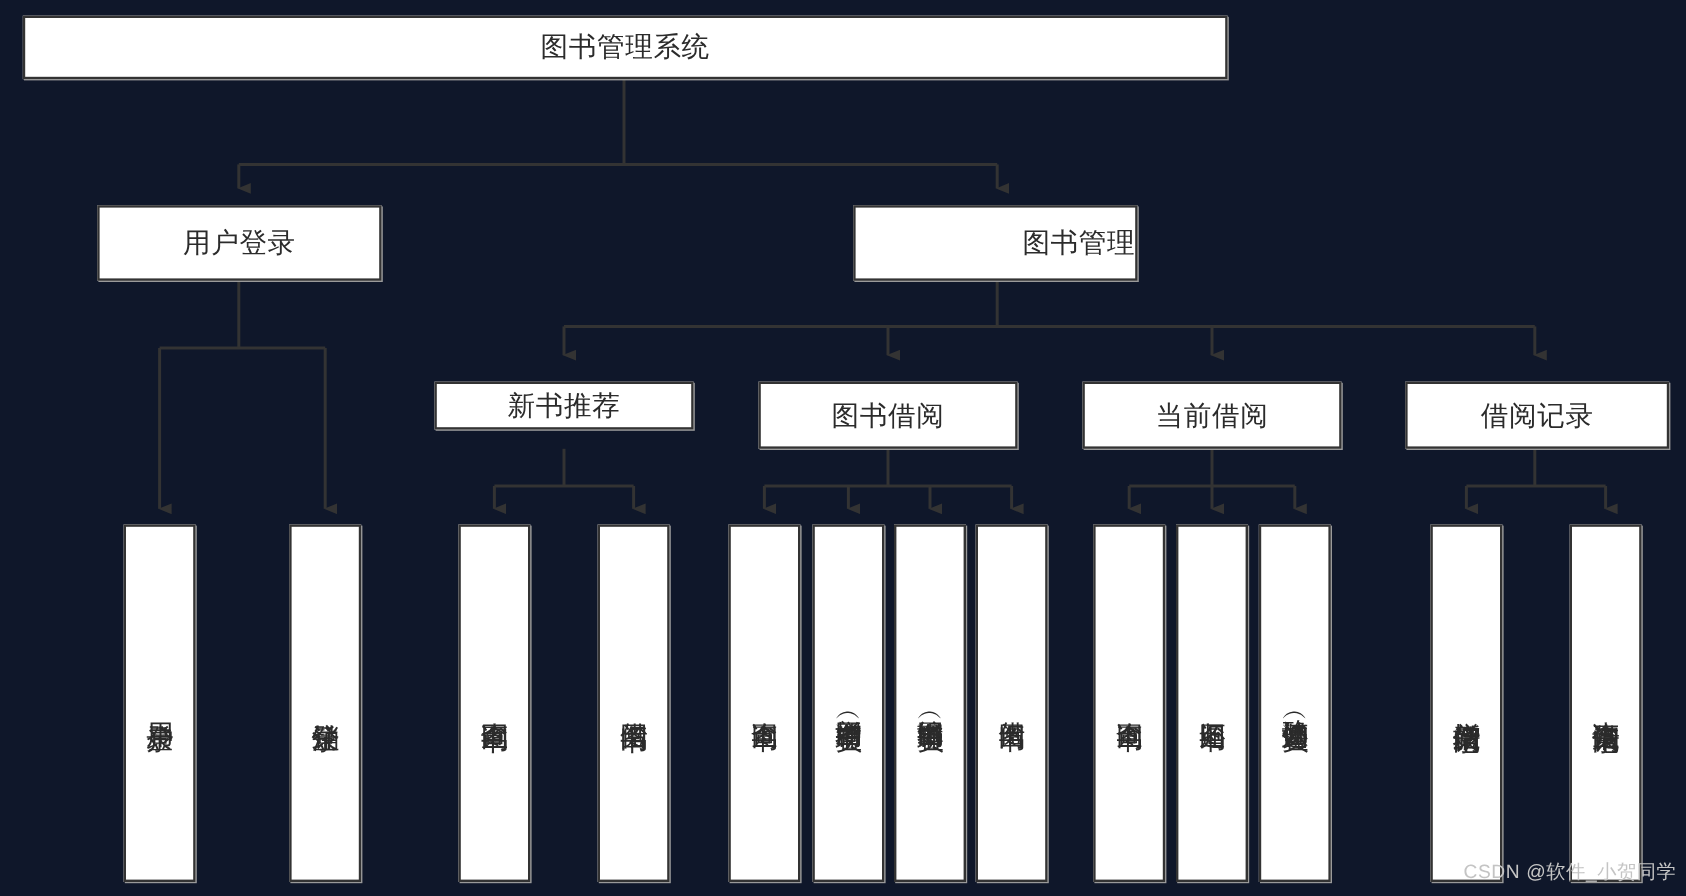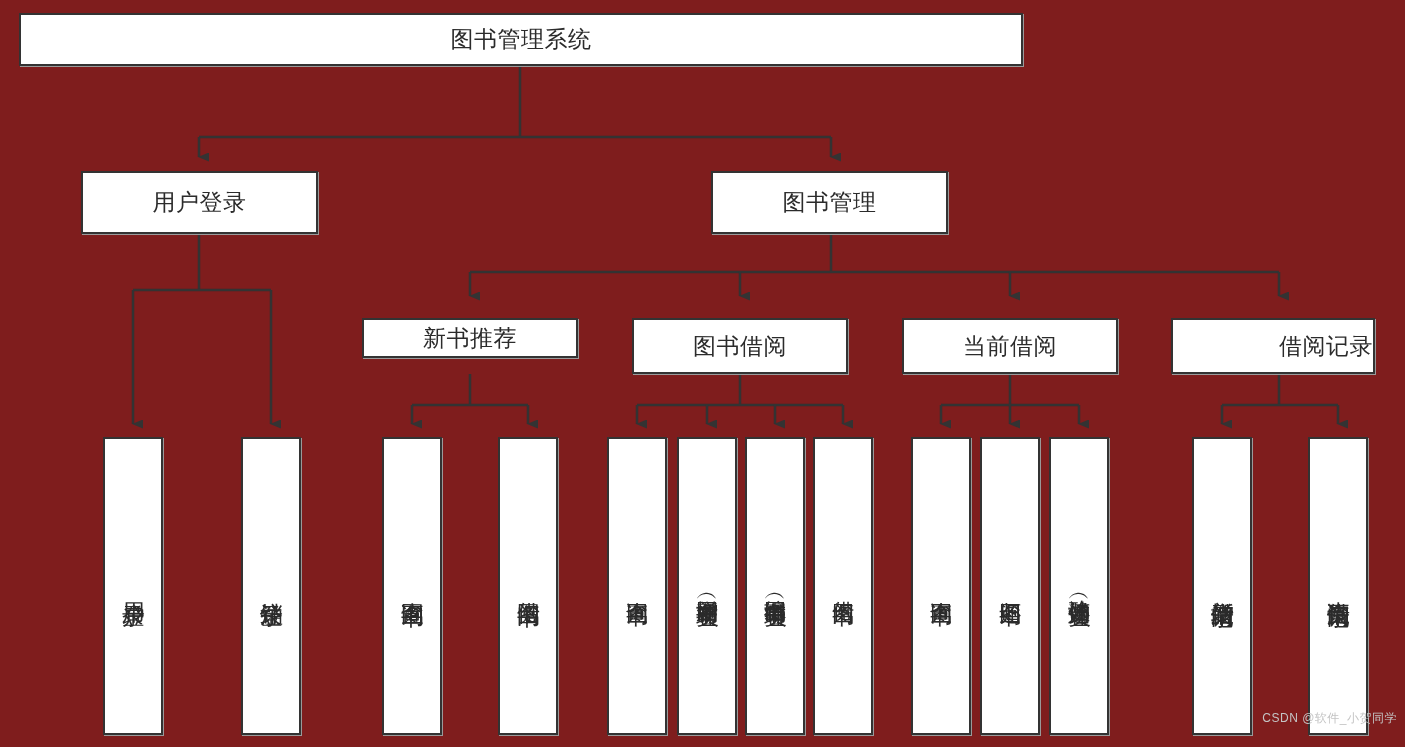--- a/index.html
+++ b/index.html
@@ -8,21 +8,21 @@
     padding: 0;
     background: #ffffff;
   }
   body {
     font-family: "Liberation Sans", "DejaVu Sans", sans-serif;
   }
   #diagram-root {
     position: relative;
     width: 1405px;
     height: 747px;
-    background: #7f1d1d;
+    background: #0f172a;
     overflow: hidden;
   }
   #edge-layer {
     position: absolute;
     left: 0;
     top: 0;
     width: 1405px;
     height: 747px;
   }
   .node {
@@ -62,22 +62,22 @@
     line-height: 1.12;
     letter-spacing: 1px;
     white-space: nowrap;
   }
   .node.vert.narrow .node-label {
     font-size: 22px;
   }
   #watermark {
     position: absolute;
     right: 8px;
-    bottom: 20px;
-    font-size: 12px;
+    bottom: 9px;
+    font-size: 16px;
     color: #c4c4c4;
     letter-spacing: 0.5px;
     white-space: nowrap;
     user-select: none;
   }
 </style>
 </head>
 <body>
 
 <div id="diagram-root">
@@ -132,34 +132,34 @@
     </g>
   </svg>
 
   <div class="node root horiz" style="left:19px; top:13px; width:1004px; height:53px;">
     <span class="node-label">图书管理系统</span>
   </div>
 
   <div class="node horiz" style="left:81px; top:171px; width:237px; height:63px;">
     <span class="node-label">用户登录</span>
   </div>
-  <div class="node horiz" style="left:711px; top:171px; width:237px; height:63px;">
+  <div class="node horiz" style="left:711px; top:171px; width:237px; height:63px;justify-content:flex-end;">
     <span class="node-label">图书管理</span>
   </div>
 
   <div class="node horiz" style="left:362px; top:318px; width:216px; height:40px;">
     <span class="node-label">新书推荐</span>
   </div>
   <div class="node horiz" style="left:902px; top:318px; width:216px; height:56px;">
     <span class="node-label">当前借阅</span>
   </div>
   <div class="node horiz" style="left:632px; top:318px; width:216px; height:56px;">
     <span class="node-label">图书借阅</span>
   </div>
-  <div class="node horiz" style="left:1171px; top:318px; width:204px; height:56px;justify-content:flex-end;">
+  <div class="node horiz" style="left:1171px; top:318px; width:220px; height:56px;">
     <span class="node-label">借阅记录</span>
   </div>
 
   <div class="node vert" style="left:103px; top:437px; width:60px; height:298px;">
     <span class="node-label">用户登录</span>
   </div>
   <div class="node vert" style="left:241px; top:437px; width:60px; height:298px;">
     <span class="node-label">注销登录</span>
   </div>
 

